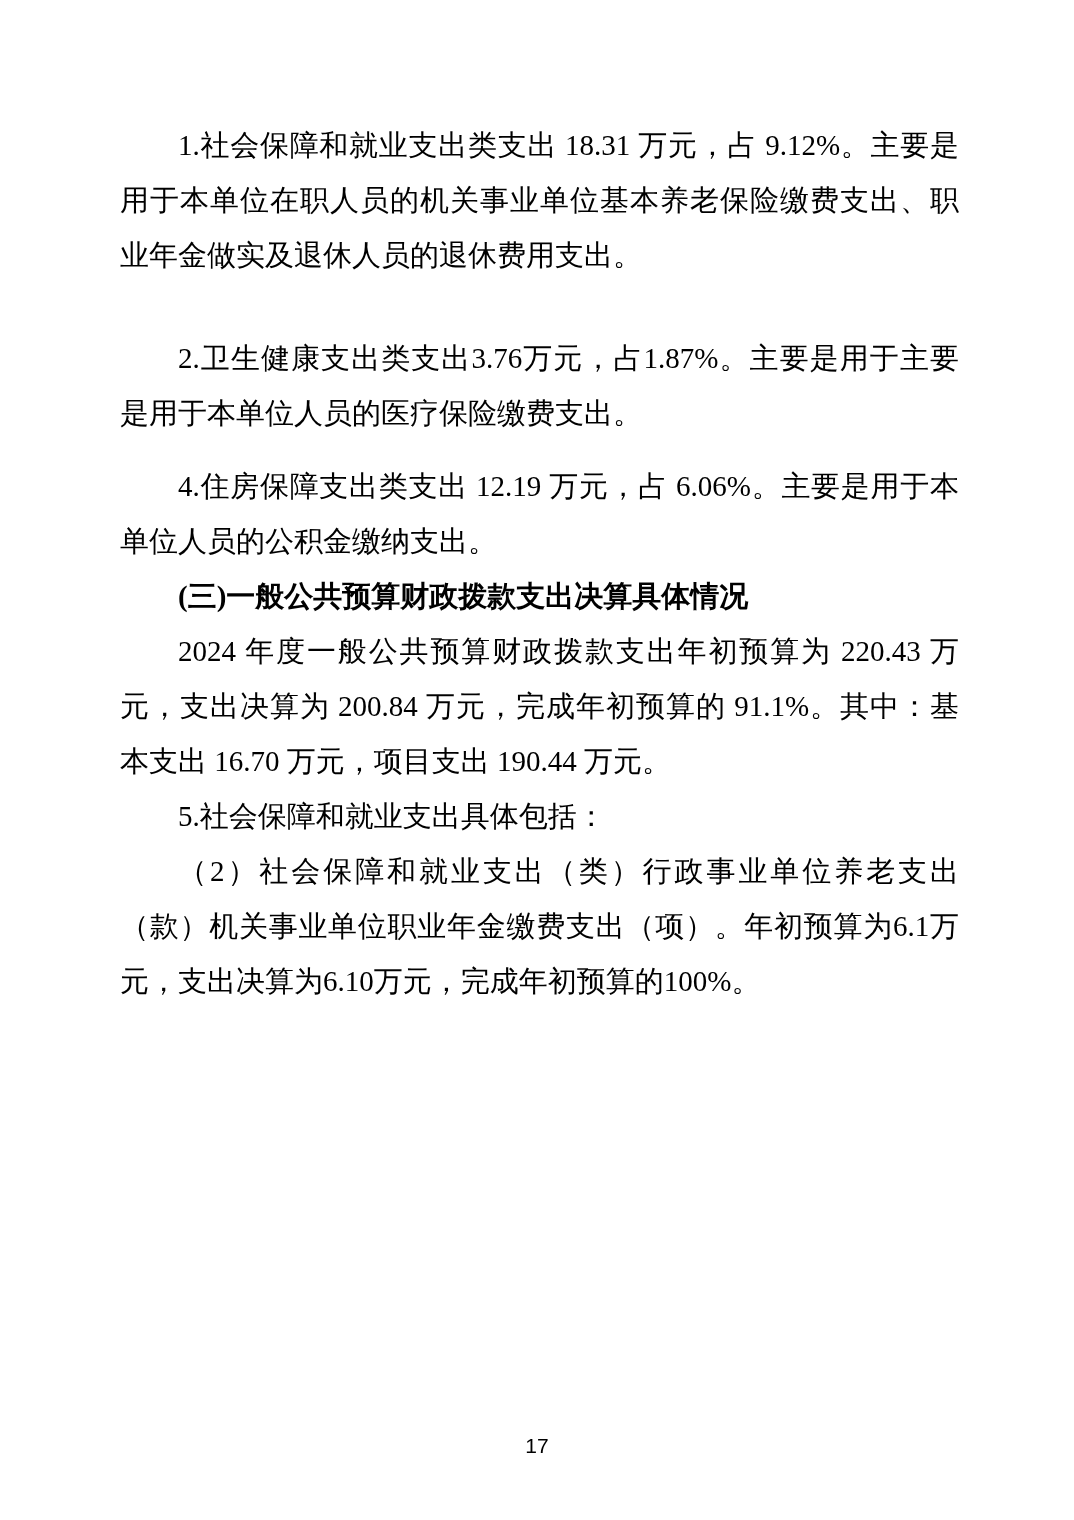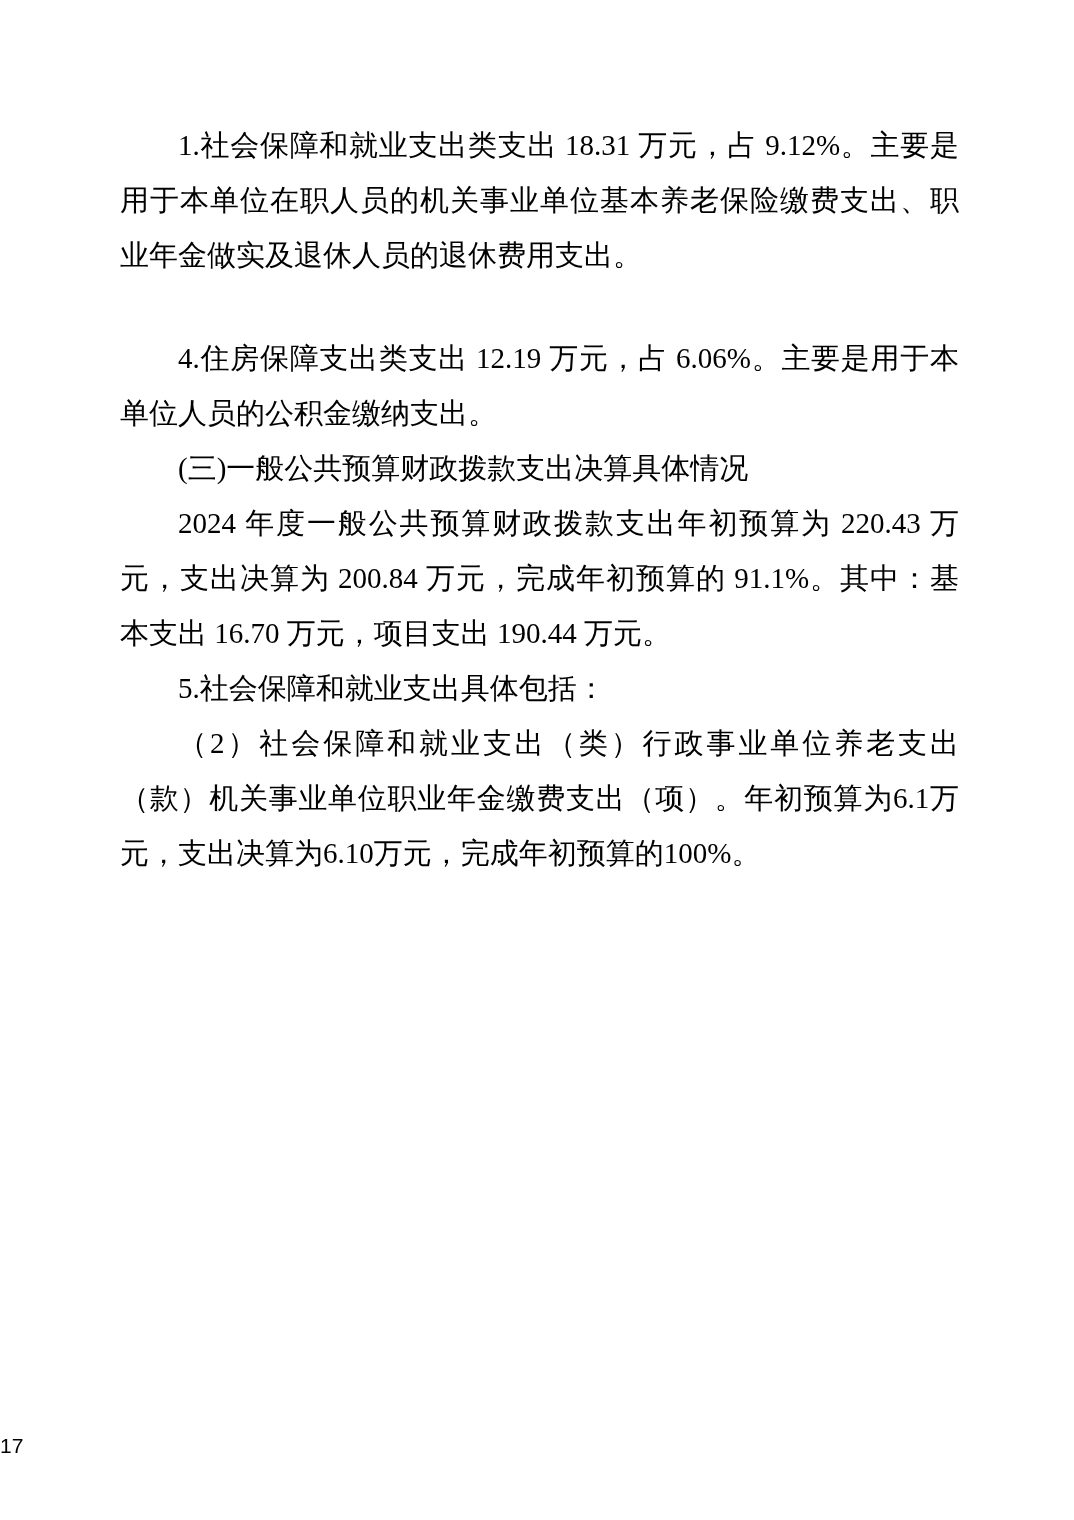--- a/index.html
+++ b/index.html
@@ -24,39 +24,40 @@
     margin: 0;
     font-size: 29px;
     line-height: 55px;
     text-align: justify;
     text-indent: 2em;
     word-break: break-all;
   }
   .gap-large { margin-bottom: 48px; }
   .gap-small { margin-bottom: 18px; }
   .heading {
-    font-weight: normal;
+    font-weight: bold;
   }
   .page-number {
     position: absolute;
     top: 1432px;
     left: 0;
     width: 1074px;
-    text-align: left;
+    text-align: center;
     font-size: 21px;
     line-height: 28px;
     font-family: "Liberation Sans", "DejaVu Sans", sans-serif;
   }
 </style>
 </head>
 <body>
 
 <div class="page">
   <p class="para gap-large">1.社会保障和就业支出类支出 18.31 万元，占 9.12%。主要是用于本单位在职人员的机关事业单位基本养老保险缴费支出、职业年金做实及退休人员的退休费用支出。</p>
 
+  <p class="para gap-small">2.卫生健康支出类支出3.76万元，占1.87%。主要是用于主要是用于本单位人员的医疗保险缴费支出。</p>
 
 
   <p class="para">4.住房保障支出类支出 12.19 万元，占 6.06%。主要是用于本单位人员的公积金缴纳支出。</p>
 
   <p class="para heading">(三)一般公共预算财政拨款支出决算具体情况</p>
 
   <p class="para">2024 年度一般公共预算财政拨款支出年初预算为 220.43 万元，支出决算为 200.84 万元，完成年初预算的 91.1%。其中：基本支出 16.70 万元，项目支出 190.44 万元。</p>
 
   <p class="para">5.社会保障和就业支出具体包括：</p>
 

